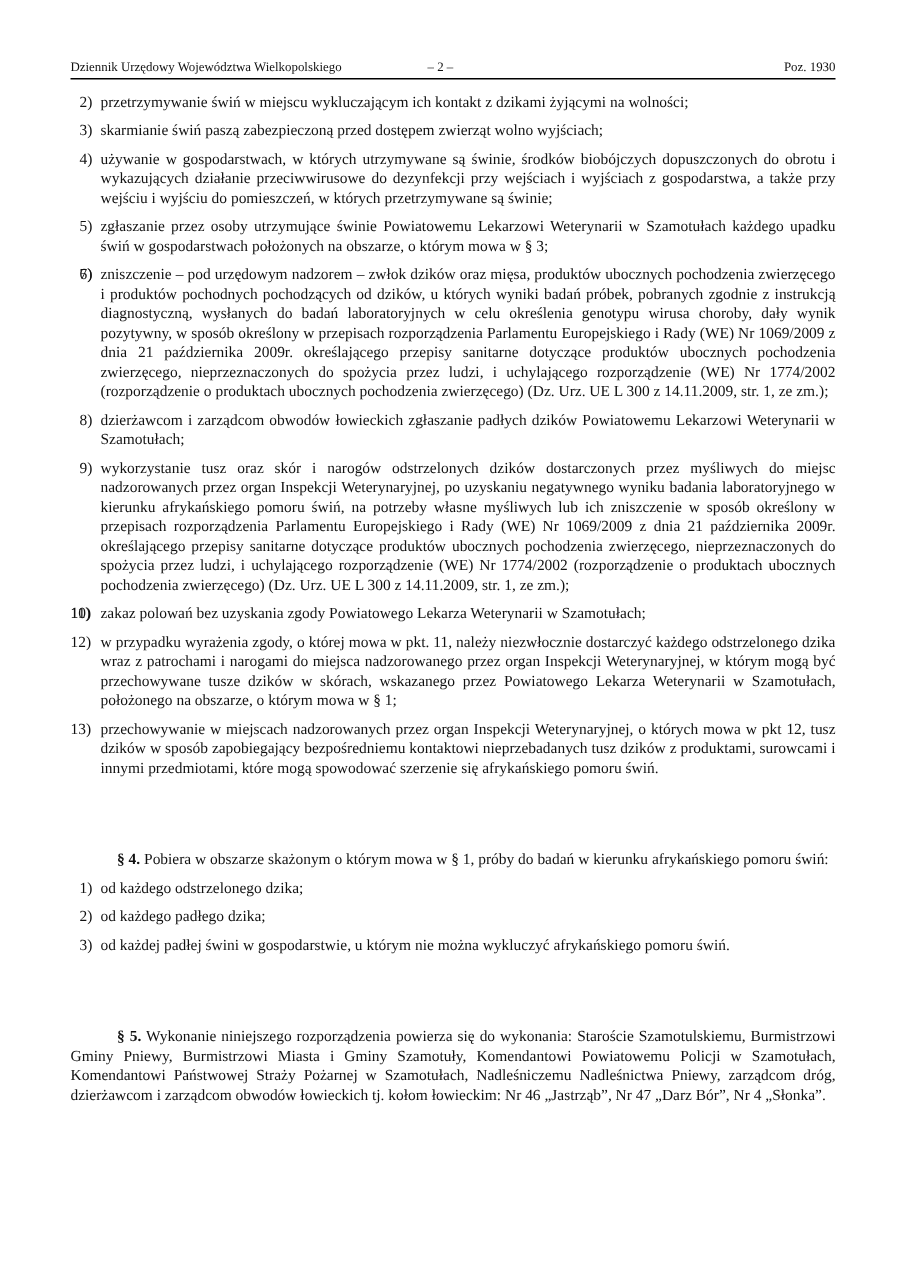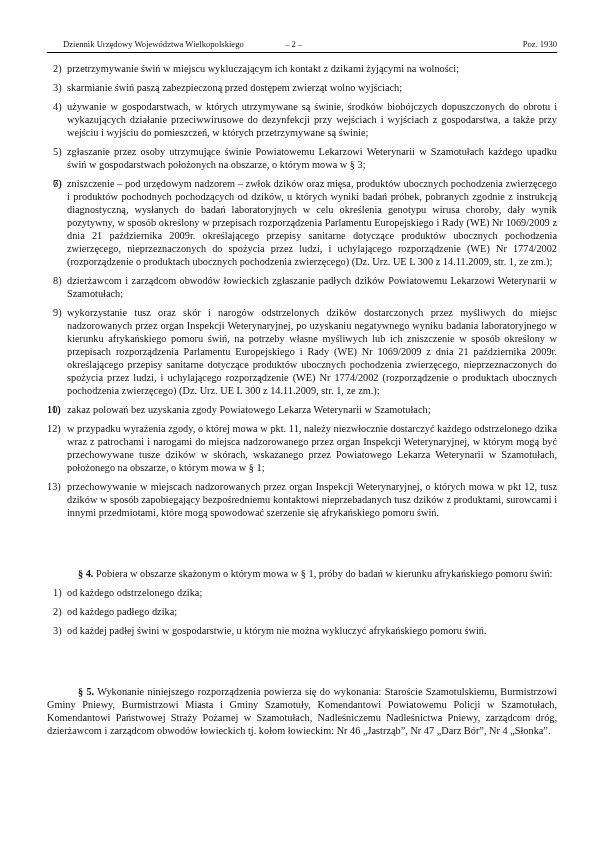--- a/index.html
+++ b/index.html
@@ -6,21 +6,21 @@
   body { width: 605px; height: 850px; position: relative; overflow: hidden; }
   .page {
     position: absolute; left: 47px; top: 38px; width: 510px;
     font-family: "Liberation Serif", "DejaVu Serif", serif;
     color: #111; font-size: 10.3px; line-height: 13px;
   }
   .header {
     position: relative; height: 14px; border-bottom: 1.2px solid #000;
     font-size: 8.6px; line-height: 12px;
   }
-  .header .left { position: absolute; left: 16px; top: 0; }
+  .header .left { position: absolute; left: 0; top: 0; }
   .header .center { position: absolute; left: 238px; top: 0; }
   .header .right { position: absolute; right: 0; top: 0; }
   .content { padding-top: 9px; }
   .item {
     position: relative; padding-left: 20px; margin-bottom: 6px;
     text-align: justify; text-align-last: left;
   }
   .item .num { position: absolute; left: 6px; top: 0; }
   .item.two .num { left: 0; }
   .para { text-indent: 31px; text-align: justify; margin-bottom: 6px; text-align-last: left; margin-top: 48px; }

